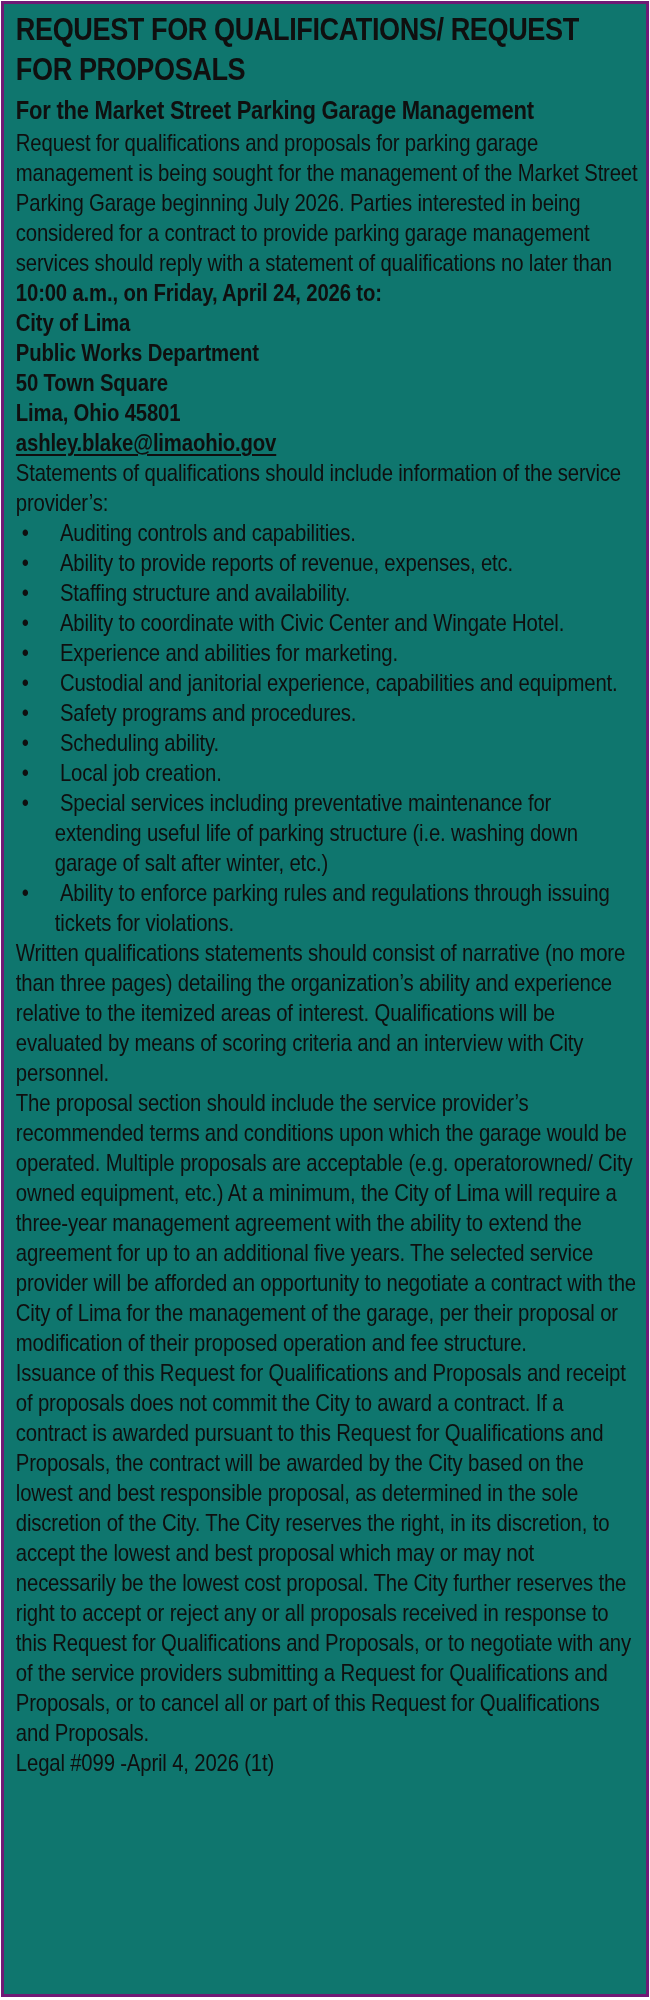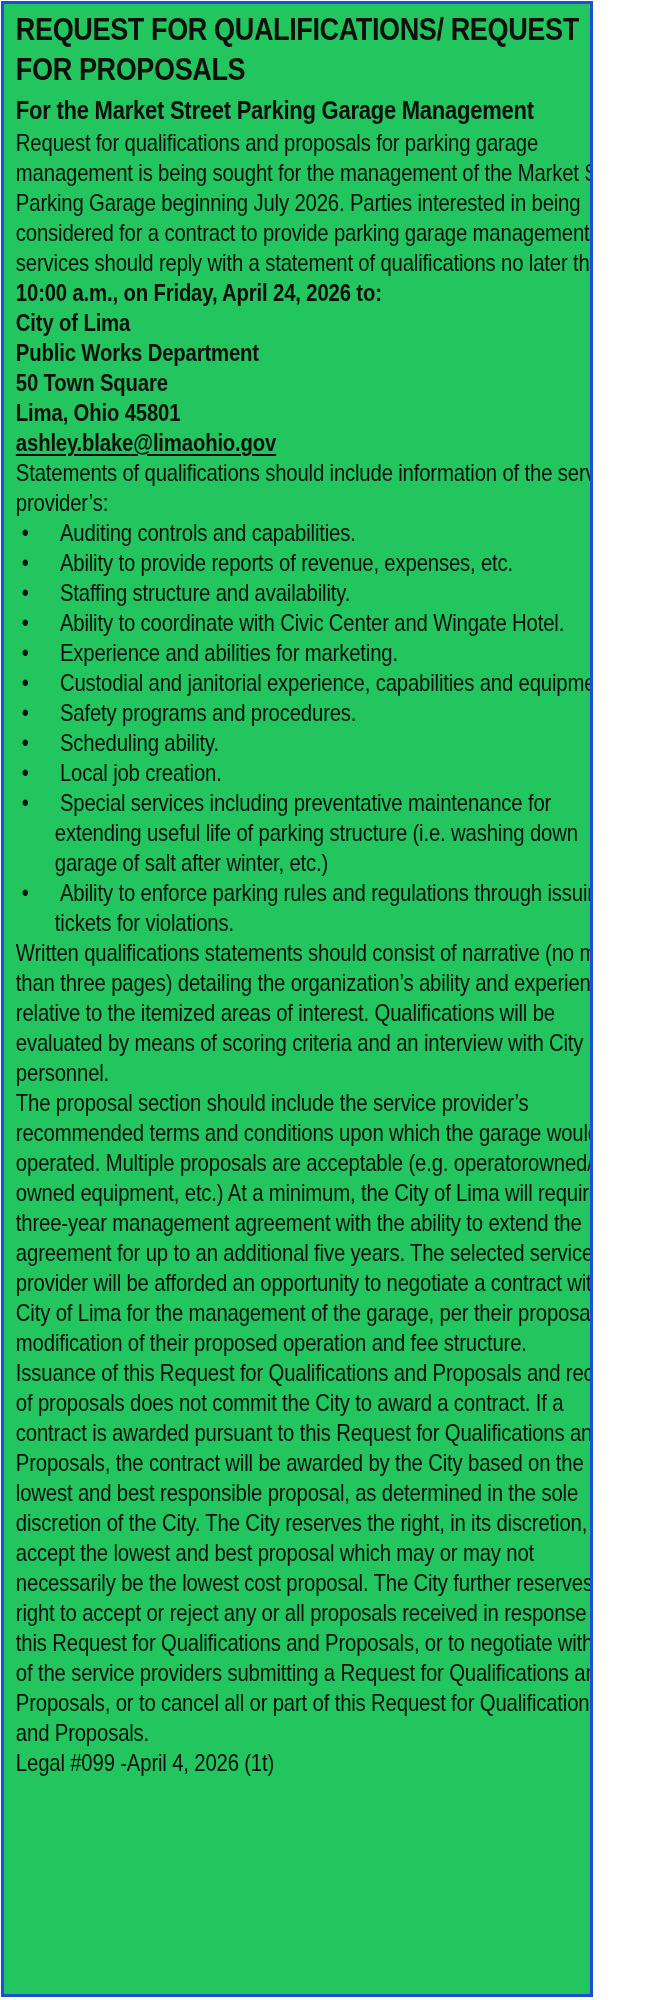--- a/index.html
+++ b/index.html
@@ -11,26 +11,26 @@
     width: 650px;
     height: 2000px;
     background: #ffffff;
     position: relative;
     overflow: hidden;
   }
   .notice {
     position: absolute;
     left: 1px;
     top: 1px;
-    width: 592px;
+    width: 648px;
     height: 1996px;
-    border: 3px solid #1d4ed8;
+    border: 3px solid #701a75;
     box-sizing: border-box;
     overflow: hidden;
-    background: #22c55e;
+    background: #0f766e;
   }
   
   .inner {
     width: 758px;
     transform: scaleX(0.847);
     transform-origin: 0 0;
     padding: 5px 10px 0 14px;
     box-sizing: border-box;
     font-family: "Liberation Sans", sans-serif;
     color: #0f0f0f;

